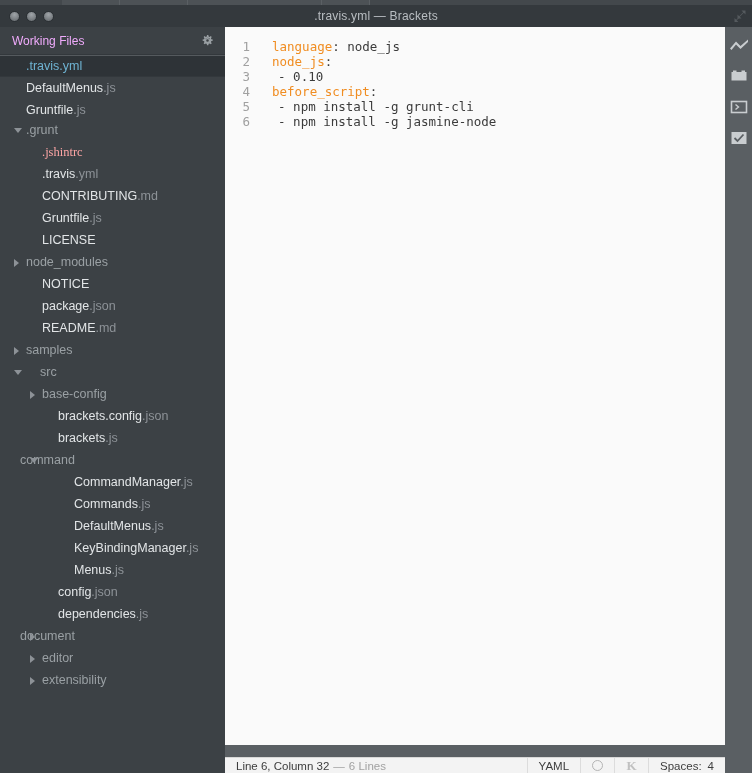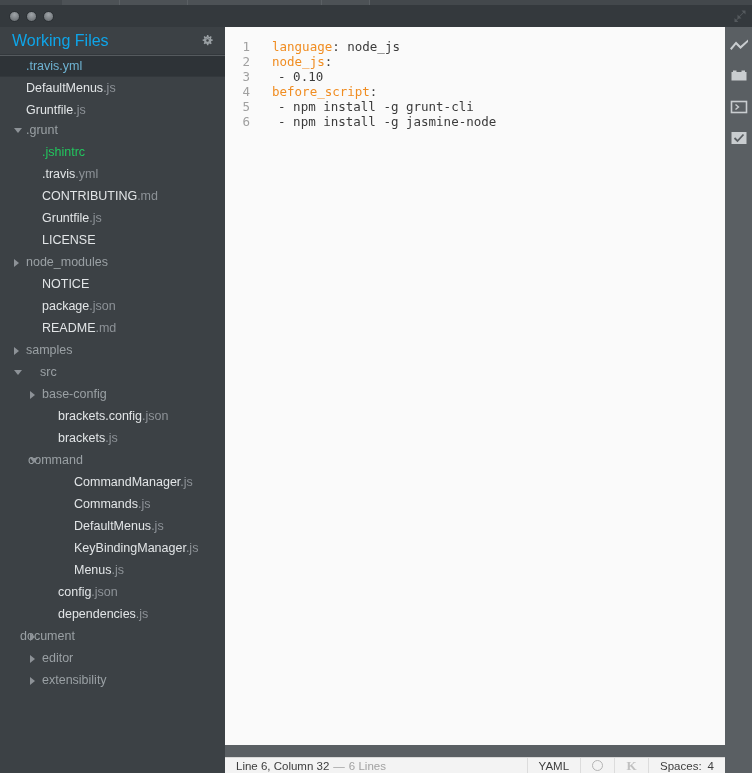--- a/index.html
+++ b/index.html
@@ -56,21 +56,21 @@
   .sidebar {
     position: absolute; left: 0; top: 27px; width: 225px; bottom: 0;
     background: #3c4145;
   }
   .wf-header {
     height: 28px; background: #3c4145;
     display: flex; align-items: center; justify-content: space-between;
     padding: 0 10px 0 12px;
     border-bottom: 1px solid #33383c;
   }
-  .wf-title { font-size: 16px; color: #0ea5e9; }
+  .wf-title { font-size: 12px; color: #f0abfc; }
   .gear { width: 15px; height: 15px; }
 
   .wf-list { background: #3c4145; padding-bottom: 2px; }
   .wf-item {
     position: relative;
     height: 22px; line-height: 22px;
     padding-left: 26px;
     font-size: 12.5px;
     color: #e2e5e7;
     white-space: nowrap;
@@ -204,20 +204,21 @@
     <div class="bg-tab" style="left:188px;width:134px;"></div>
     <div class="bg-tab" style="left:322px;width:48px;"></div>
   </div>
 
   <div class="titlebar">
     <div class="traffic">
       <div class="light"></div>
       <div class="light"></div>
       <div class="light"></div>
     </div>
+    <div class="window-title">.travis.yml — Brackets</div>
     <div class="fullscreen-btn">
       <svg width="16" height="16" viewBox="0 0 16 16">
         <path d="M9.5 2.5 L13.5 2.5 L13.5 6.5 L11.8 4.8 L7.8 8.8 L9.5 10.5 L5.5 10.5 L5.5 6.5 L7.2 8.2 L11.2 4.2 Z" fill="#555a5e"></path>
         <path d="M2.5 9.5 L6.5 9.5 L6.5 13.5 L2.5 13.5 Z" fill="#555a5e" opacity="0"></path>
         <path d="M7.6 8.4 L4.2 11.8 L2.5 10.1 L2.5 14 L6.4 14 L4.7 12.3 L8.1 8.9 Z" fill="#555a5e"></path>
       </svg>
     </div>
   </div>
 
   <div class="sidebar">
@@ -246,35 +247,35 @@
       <span class="updown">
         <svg width="8" height="12" viewBox="0 0 8 12">
           <path d="M4 1 L7 4.6 L1 4.6 Z" fill="#9aa0a4"></path>
           <path d="M4 11 L1 7.4 L7 7.4 Z" fill="#9aa0a4"></path>
         </svg>
       </span>
     </div>
 
     <div class="tree">
         <div class="tree-row dir" style="padding-left: 26px;"><span class="tw open" style="left: 14px;"></span><span>.grunt</span><span class="ext"></span></div>
-        <div class="tree-row" style="padding-left: 42px;"><span style="color: #22c55e;">.jshintrc</span><span class="ext"></span></div>
+        <div class="tree-row" style="padding-left: 42px;"><span style="color: #fca5a5; font-family: Liberation Serif, serif;">.jshintrc</span><span class="ext"></span></div>
         <div class="tree-row" style="padding-left: 42px;"><span>.travis</span><span class="ext">.yml</span></div>
         <div class="tree-row" style="padding-left: 42px;"><span>CONTRIBUTING</span><span class="ext">.md</span></div>
         <div class="tree-row" style="padding-left: 42px;"><span>Gruntfile</span><span class="ext">.js</span></div>
         <div class="tree-row" style="padding-left: 42px;"><span>LICENSE</span><span class="ext"></span></div>
         <div class="tree-row dir" style="padding-left: 26px;"><span class="tw closed" style="left: 14px;"></span><span>node_modules</span><span class="ext"></span></div>
         <div class="tree-row" style="padding-left: 42px;"><span>NOTICE</span><span class="ext"></span></div>
         <div class="tree-row" style="padding-left: 42px;"><span>package</span><span class="ext">.json</span></div>
         <div class="tree-row" style="padding-left: 42px;"><span>README</span><span class="ext">.md</span></div>
         <div class="tree-row dir" style="padding-left: 26px;"><span class="tw closed" style="left: 14px;"></span><span>samples</span><span class="ext"></span></div>
         <div class="tree-row dir" style="padding-left: 40px;"><span class="tw open" style="left: 14px;"></span><span>src</span><span class="ext"></span></div>
         <div class="tree-row dir" style="padding-left: 42px;"><span class="tw closed" style="left: 30px;"></span><span>base-config</span><span class="ext"></span></div>
         <div class="tree-row" style="padding-left: 58px;"><span>brackets.config</span><span class="ext">.json</span></div>
         <div class="tree-row" style="padding-left: 58px;"><span>brackets</span><span class="ext">.js</span></div>
-        <div class="tree-row dir" style="padding-left: 28px;"><span class="tw open" style="left: 30px;"></span><span>command</span><span class="ext"></span></div>
+        <div class="tree-row dir" style="padding-left: 20px;"><span class="tw open" style="left: 30px;"></span><span>command</span><span class="ext"></span></div>
         <div class="tree-row" style="padding-left: 74px;"><span>CommandManager</span><span class="ext">.js</span></div>
         <div class="tree-row" style="padding-left: 74px;"><span>Commands</span><span class="ext">.js</span></div>
         <div class="tree-row" style="padding-left: 74px;"><span>DefaultMenus</span><span class="ext">.js</span></div>
         <div class="tree-row" style="padding-left: 74px;"><span>KeyBindingManager</span><span class="ext">.js</span></div>
         <div class="tree-row" style="padding-left: 74px;"><span>Menus</span><span class="ext">.js</span></div>
         <div class="tree-row" style="padding-left: 58px;"><span>config</span><span class="ext">.json</span></div>
         <div class="tree-row" style="padding-left: 58px;"><span>dependencies</span><span class="ext">.js</span></div>
         <div class="tree-row dir" style="padding-left: 20px;"><span class="tw closed" style="left: 30px;"></span><span>document</span><span class="ext"></span></div>
         <div class="tree-row dir" style="padding-left: 42px;"><span class="tw closed" style="left: 30px;"></span><span>editor</span><span class="ext"></span></div>
         <div class="tree-row dir" style="padding-left: 42px;"><span class="tw closed" style="left: 30px;"></span><span>extensibility</span><span class="ext"></span></div>

